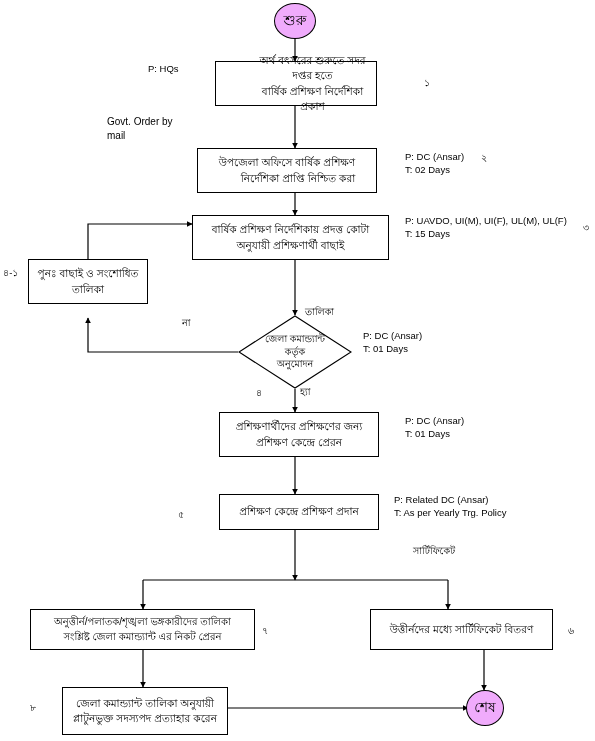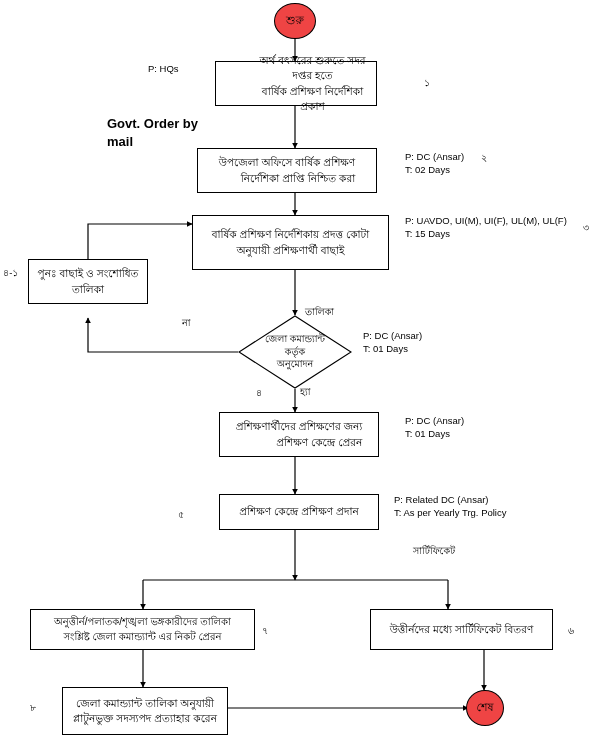--- a/index.html
+++ b/index.html
@@ -30,26 +30,26 @@
     line-height: 1.45;
     color: #000000;
     padding: 2px 4px;
     z-index: 3;
   }
   .terminator {
     position: absolute;
     box-sizing: border-box;
     border: 1px solid #000000;
     border-radius: 50%;
-    background: #ef4444;
+    background: #f0abfc;
     display: flex;
     align-items: center;
     justify-content: center;
     text-align: center;
-    font-size: 11px;
+    font-size: 14px;
     color: #000000;
     z-index: 3;
   }
   .diamond-wrap {
     position: absolute;
     z-index: 3;
   }
   .diamond-wrap svg {
     position: absolute;
     left: 0;
@@ -76,22 +76,22 @@
     font-size: 9.5px;
     color: #000000;
     line-height: 1.35;
     white-space: pre-line;
     z-index: 4;
   }
   .lbl-en {
     font-family: "Liberation Sans", sans-serif;
   }
   .lbl-bold {
-    font-weight: bold;
-    font-size: 13px;
+    font-weight: normal;
+    font-size: 10px;
   }
   .marker {
     position: absolute;
     font-size: 9.5px;
     color: #000000;
     z-index: 4;
   }
   #edges {
     position: absolute;
     left: 0;
@@ -162,21 +162,21 @@
 mail</div>
 
   <div class="node bn" style="left:197px; top:148px; width:180px; height:45px;">
     <span style="white-space:pre-line;text-align:right;">উপজেলা অফিসে বার্ষিক প্রশিক্ষণ
 নির্দেশিকা প্রাপ্তি নিশ্চিত করা</span>
   </div>
   <div class="lbl lbl-en" style="left:405px; top:151px;">P: DC (Ansar)
 T: 02 Days</div>
   <div class="marker bn" style="left:481px; top:151px;">২</div>
 
-  <div class="node bn" style="left:192px; top:215px; width:197px; height:55px;">
+  <div class="node bn" style="left:192px; top:215px; width:197px; height:45px;">
     <span style="white-space:pre-line;">বার্ষিক প্রশিক্ষণ নির্দেশিকায় প্রদত্ত কোটা
 অনুযায়ী প্রশিক্ষণার্থী বাছাই</span>
   </div>
   <div class="lbl lbl-en" style="left:405px; top:215px;">P: UAVDO, UI(M), UI(F), UL(M), UL(F)
 T: 15 Days</div>
   <div class="marker bn" style="left:583px; top:221px;">৩</div>
 
   <div class="node bn" style="left:28px; top:259px; width:120px; height:45px;">
     <span style="white-space:pre-line;">পুনঃ  বাছাই ও সংশোধিত
 তালিকা</span>
@@ -193,21 +193,21 @@
 কর্তৃক
 অনুমোদন</div>
   </div>
   <div class="lbl lbl-en" style="left:363px; top:330px;">P: DC (Ansar)
 T: 01 Days</div>
   <div class="lbl bn" style="left:182px; top:317px;">না</div>
   <div class="lbl bn" style="left:300px; top:386px;">হ্যা</div>
   <div class="marker bn" style="left:256px; top:386px;">৪</div>
 
   <div class="node bn" style="left:219px; top:412px; width:160px; height:45px;">
-    <span style="white-space:pre-line;text-align:right;">প্রশিক্ষণার্থীদের প্রশিক্ষণের জন্য
+    <span style="white-space:pre-line;">প্রশিক্ষণার্থীদের প্রশিক্ষণের জন্য
 প্রশিক্ষণ কেন্দ্রে প্রেরন</span>
   </div>
   <div class="lbl lbl-en" style="left:405px; top:415px;">P: DC (Ansar)
 T: 01 Days</div>
 
   <div class="node bn" style="left:219px; top:494px; width:160px; height:36px;">
     <span style="white-space:pre-line;">প্রশিক্ষণ কেন্দ্রে প্রশিক্ষণ প্রদান</span>
   </div>
   <div class="lbl lbl-en" style="left:394px; top:494px;">P: Related DC (Ansar)
 T: As per Yearly Trg. Policy</div>

